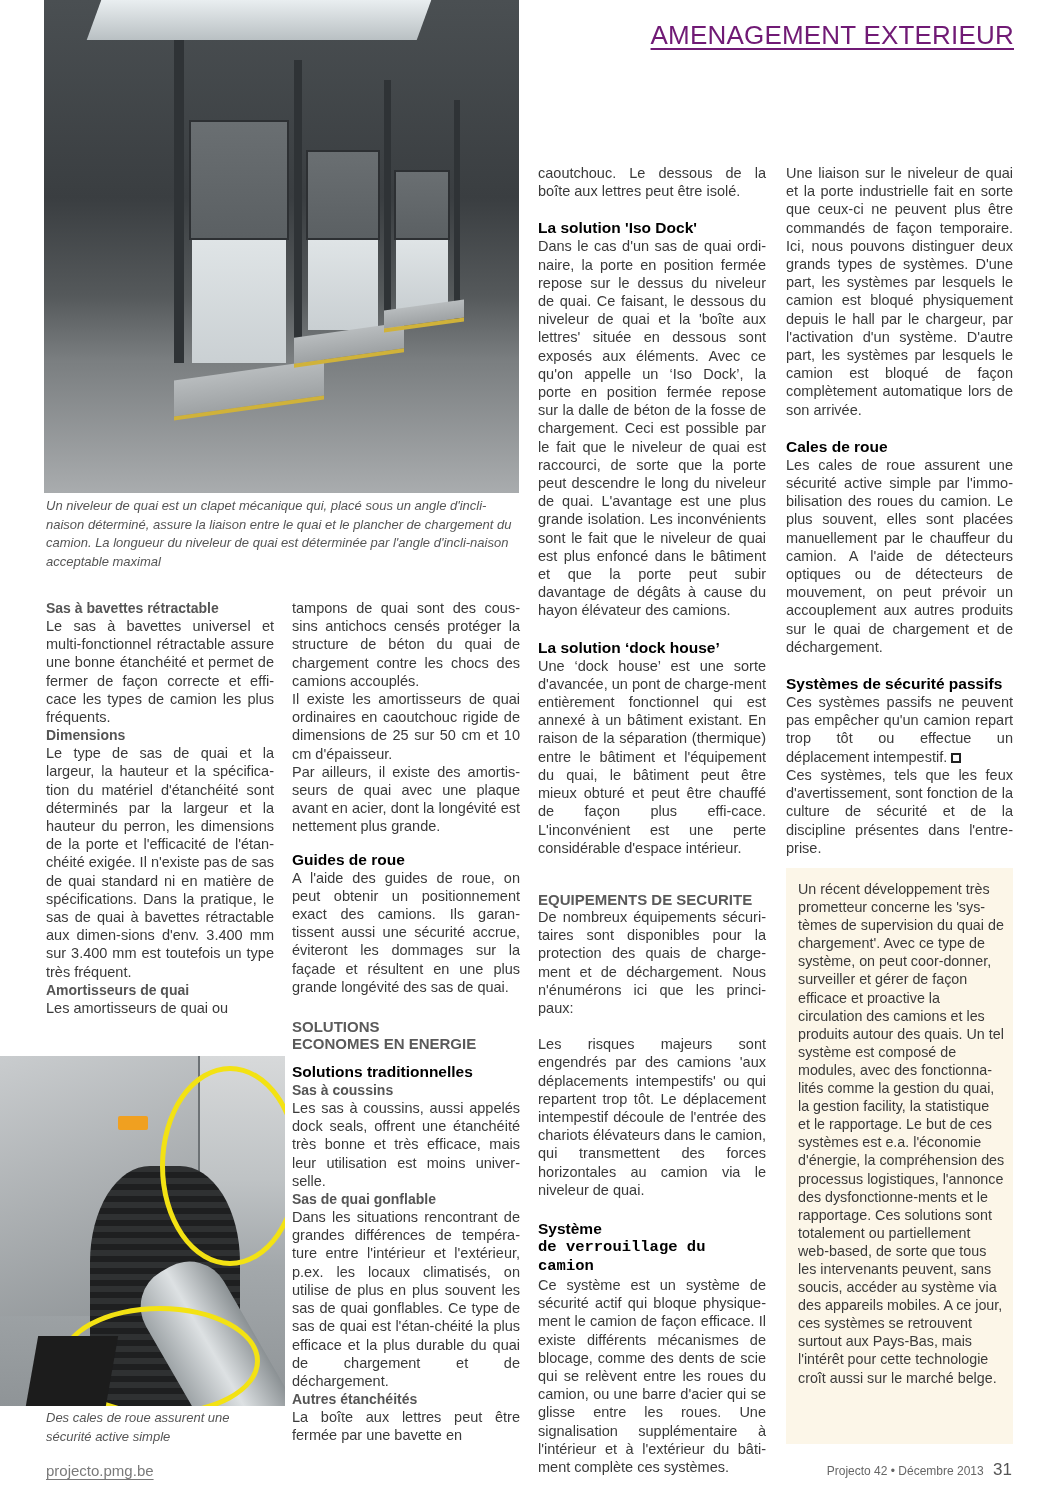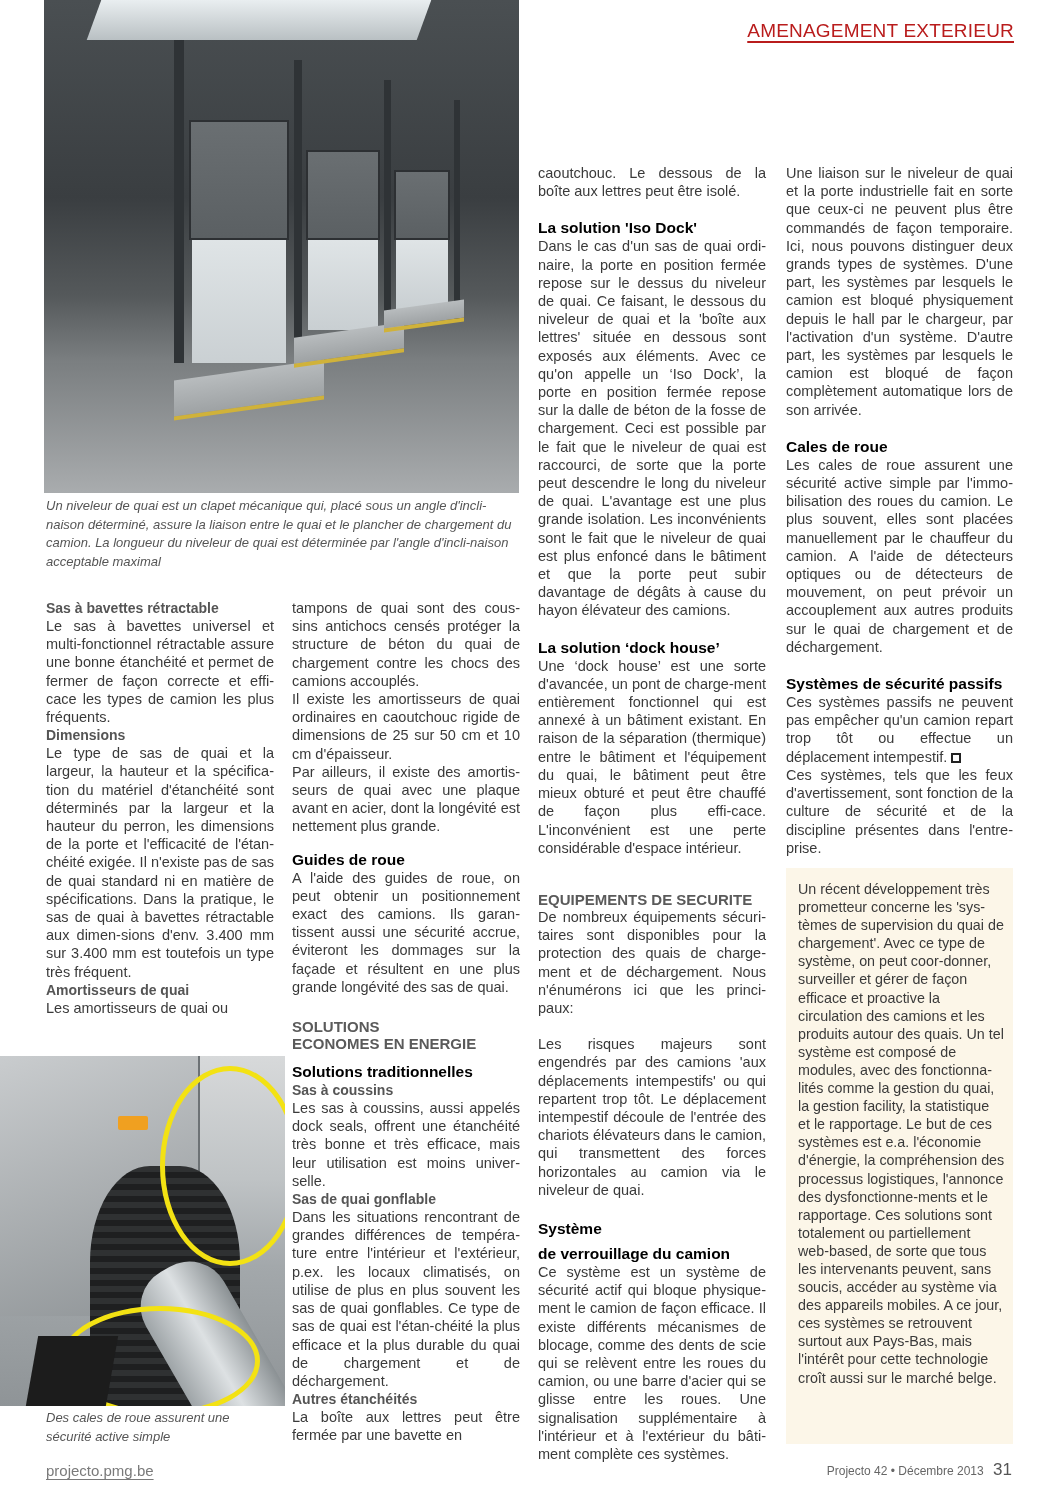--- a/index.html
+++ b/index.html
@@ -1,21 +1,21 @@
 <!DOCTYPE html>
 <html><head>
 <meta charset="utf-8">
 <style>
   * { box-sizing: border-box; margin: 0; padding: 0; }
   html, body { width: 1058px; height: 1496px; background: #ffffff; overflow: hidden; }
   body { position: relative; font-family: "Liberation Sans", sans-serif; color: #3a3a3a; }
 
   .section-header {
     position: absolute; right: 44px; top: 20px;
-    font-size: 19px; color: #b91c1c; letter-spacing: 0.2px;
+    font-size: 26px; color: #701a75; letter-spacing: 0.2px;
     text-decoration: underline; text-underline-offset: 4px; text-decoration-thickness: 1.5px;
   }
 
   
   .photo-dock {
     position: absolute; left: 44px; top: 0; width: 475px; height: 493px; overflow: hidden;
     background: linear-gradient(180deg, #4a4f52 0%, #3a3e41 40%, #55595b 60%, #8e9294 80%, #a3a6a8 100%);
   }
   .photo-dock .skylight {
     position: absolute; left: 50px; top: 0; width: 330px; height: 40px;
@@ -173,21 +173,21 @@
 <div class="col col3">
   <p>caoutchouc. Le dessous de la boîte aux lettres peut être isolé.</p>
   <p class="h3" style="margin-top:18px;">La solution 'Iso Dock'</p>
   <p>Dans le cas d'un sas de quai ordi-naire, la porte en position fermée repose sur le dessus du niveleur de quai. Ce faisant, le dessous du niveleur de quai et la 'boîte aux lettres' située en dessous sont exposés aux éléments. Avec ce qu'on appelle un ‘Iso Dock’, la porte en position fermée repose sur la dalle de béton de la fosse de chargement. Ceci est possible par le fait que le niveleur de quai est raccourci, de sorte que la porte peut descendre le long du niveleur de quai. L'avantage est une plus grande isolation. Les inconvénients sont le fait que le niveleur de quai est plus enfoncé dans le bâtiment et que la porte peut subir davantage de dégâts à cause du hayon élévateur des camions.</p>
   <p class="h3" style="margin-top:18px;">La solution ‘dock house’</p>
   <p>Une ‘dock house’ est une sorte d'avancée, un pont de charge-ment entièrement fonctionnel qui est annexé à un bâtiment existant. En raison de la séparation (thermique) entre le bâtiment et l'équipement du quai, le bâtiment peut être mieux obturé et peut être chauffé de façon plus effi-cace. L'inconvénient est une perte considérable d'espace intérieur.</p>
   <p class="h2" style="margin-top:34px;">EQUIPEMENTS DE SECURITE</p>
   <p>De nombreux équipements sécuri-taires sont disponibles pour la protection des quais de charge-ment et de déchargement. Nous n'énumérons ici que les princi-paux:</p>
   <p style="margin-top:18px;">Les risques majeurs sont engendrés par des camions 'aux déplacements intempestifs' ou qui repartent trop tôt. Le déplacement intempestif découle de l'entrée des chariots élévateurs dans le camion, qui transmettent des forces horizontales au camion via le niveleur de quai.</p>
   <p class="h3" style="margin-top:20px;">Système</p>
-  <p class="h3" style="margin-top:6px;">de verrouillage du camion</p>
+  <p class="h3" style="margin-top:0;font-family:Liberation Mono, monospace;">de verrouillage du camion</p>
   <p>Ce système est un système de sécurité actif qui bloque physique-ment le camion de façon efficace. Il existe différents mécanismes de blocage, comme des dents de scie qui se relèvent entre les roues du camion, ou une barre d'acier qui se glisse entre les roues. Une signalisation supplémentaire à l'intérieur et à l'extérieur du bâti-ment complète ces systèmes.</p>
 </div>
 
 <div class="col col4">
   <p>Une liaison sur le niveleur de quai et la porte industrielle fait en sorte que ceux-ci ne peuvent plus être commandés de façon temporaire. Ici, nous pouvons distinguer deux grands types de systèmes. D'une part, les systèmes par lesquels le camion est bloqué physiquement depuis le hall par le chargeur, par l'activation d'un système. D'autre part, les systèmes par lesquels le camion est bloqué de façon complètement automatique lors de son arrivée.</p>
   <p class="h3" style="margin-top:18px;">Cales de roue</p>
   <p>Les cales de roue assurent une sécurité active simple par l'immo-bilisation des roues du camion. Le plus souvent, elles sont placées manuellement par le chauffeur du camion. A l'aide de détecteurs optiques ou de détecteurs de mouvement, on peut prévoir un accouplement aux autres produits sur le quai de chargement et de déchargement.</p>
   <p class="h3" style="margin-top:18px;">Systèmes de sécurité passifs</p>
   <p><span>Ces systèmes passifs ne peuvent pas empêcher qu'un camion repart trop tôt ou effectue un déplacement intempestif.</span><span class="end-mark"></span></p>
   <p>Ces systèmes, tels que les feux d'avertissement, sont fonction de la culture de sécurité et de la discipline présentes dans l'entre-prise.</p>

